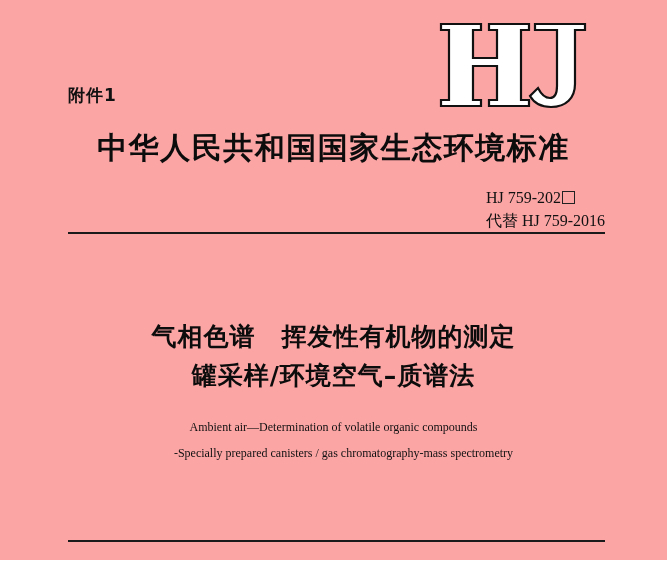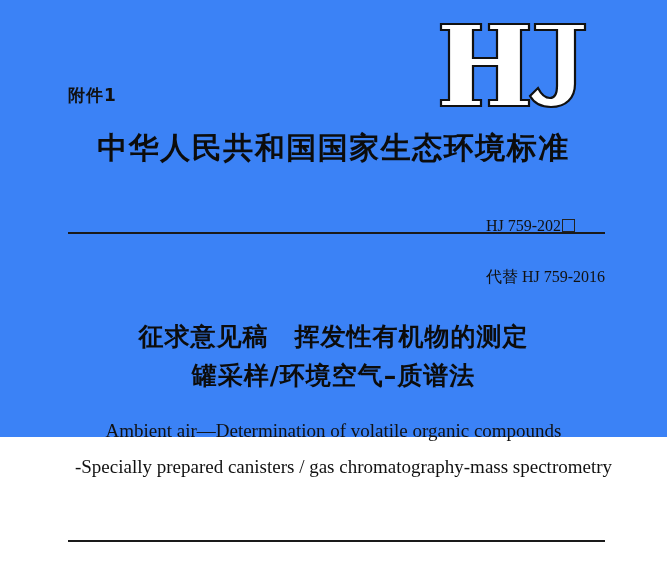--- a/index.html
+++ b/index.html
@@ -10,22 +10,22 @@
   body {
     width: 667px;
     height: 565px;
     font-family: "Liberation Serif", serif;
     color: #000000;
     overflow: hidden;
   }
   .page {
     position: relative;
     width: 667px;
-    height: 437px;
-    background: #3b82f6;
+    height: 560px;
+    background: #fca5a5;
     box-sizing: border-box;
   }
   
   .attachment-label {
     position: absolute;
     left: 68px;
     top: 84px;
     font-family: "DejaVu Sans", sans-serif;
     font-size: 17px;
     font-weight: 700;
@@ -62,21 +62,20 @@
     right: 62px;
     top: 186px;
     text-align: left;
     font-family: "Liberation Serif", serif;
     font-size: 16px;
     line-height: 1.45;
     color: #111;
   }
   .std-numbers .num-line {
     white-space: nowrap;
-    margin-top: 28px;
   }
   .box-glyph {
     display: inline-block;
     width: 11px;
     height: 11px;
     border: 1px solid #222;
     vertical-align: -1px;
     margin-left: 1px;
   }
   
@@ -114,25 +113,25 @@
     display: inline-block;
     width: 26px;
   }
   
   .en-line {
     position: absolute;
     left: 0;
     right: 0;
     text-align: center;
     font-family: "Liberation Serif", serif;
-    font-size: 19px;
+    font-size: 12px;
     color: #111;
   }
   .en-line.l1 { top: 420px; }
-  .en-line.l2 { top: 456px; padding-left: 20px; }
+  .en-line.l2 { top: 446px; padding-left: 20px; }
   
   .draft-note {
     position: absolute;
     left: 0;
     right: 0;
     top: 498px;
     text-align: center;
     font-family: "DejaVu Sans", sans-serif;
     font-size: 17px;
     color: #111;
@@ -161,21 +160,21 @@
   <div class="std-numbers">
     <div class="num-line">
       <span>HJ 759-202</span><span class="box-glyph"></span>
     </div>
     <div class="num-line">代替 HJ  759-2016</div>
   </div>
 
   <div class="rule top"></div>
 
   <div class="doc-title">
-    <span>征求意见稿</span><span class="title-gap"></span><span>挥发性有机物的测定</span>
+    <span>气相色谱</span><span class="title-gap"></span><span>挥发性有机物的测定</span>
     <span class="line2">罐采样/环境空气–质谱法</span>
   </div>
 
   <div class="en-line l1">Ambient air—Determination of volatile organic compounds</div>
 
   <div class="en-line l2">-Specially prepared canisters / gas chromatography-mass spectrometry</div>
 
 
   <div class="rule bottom"></div>
 

